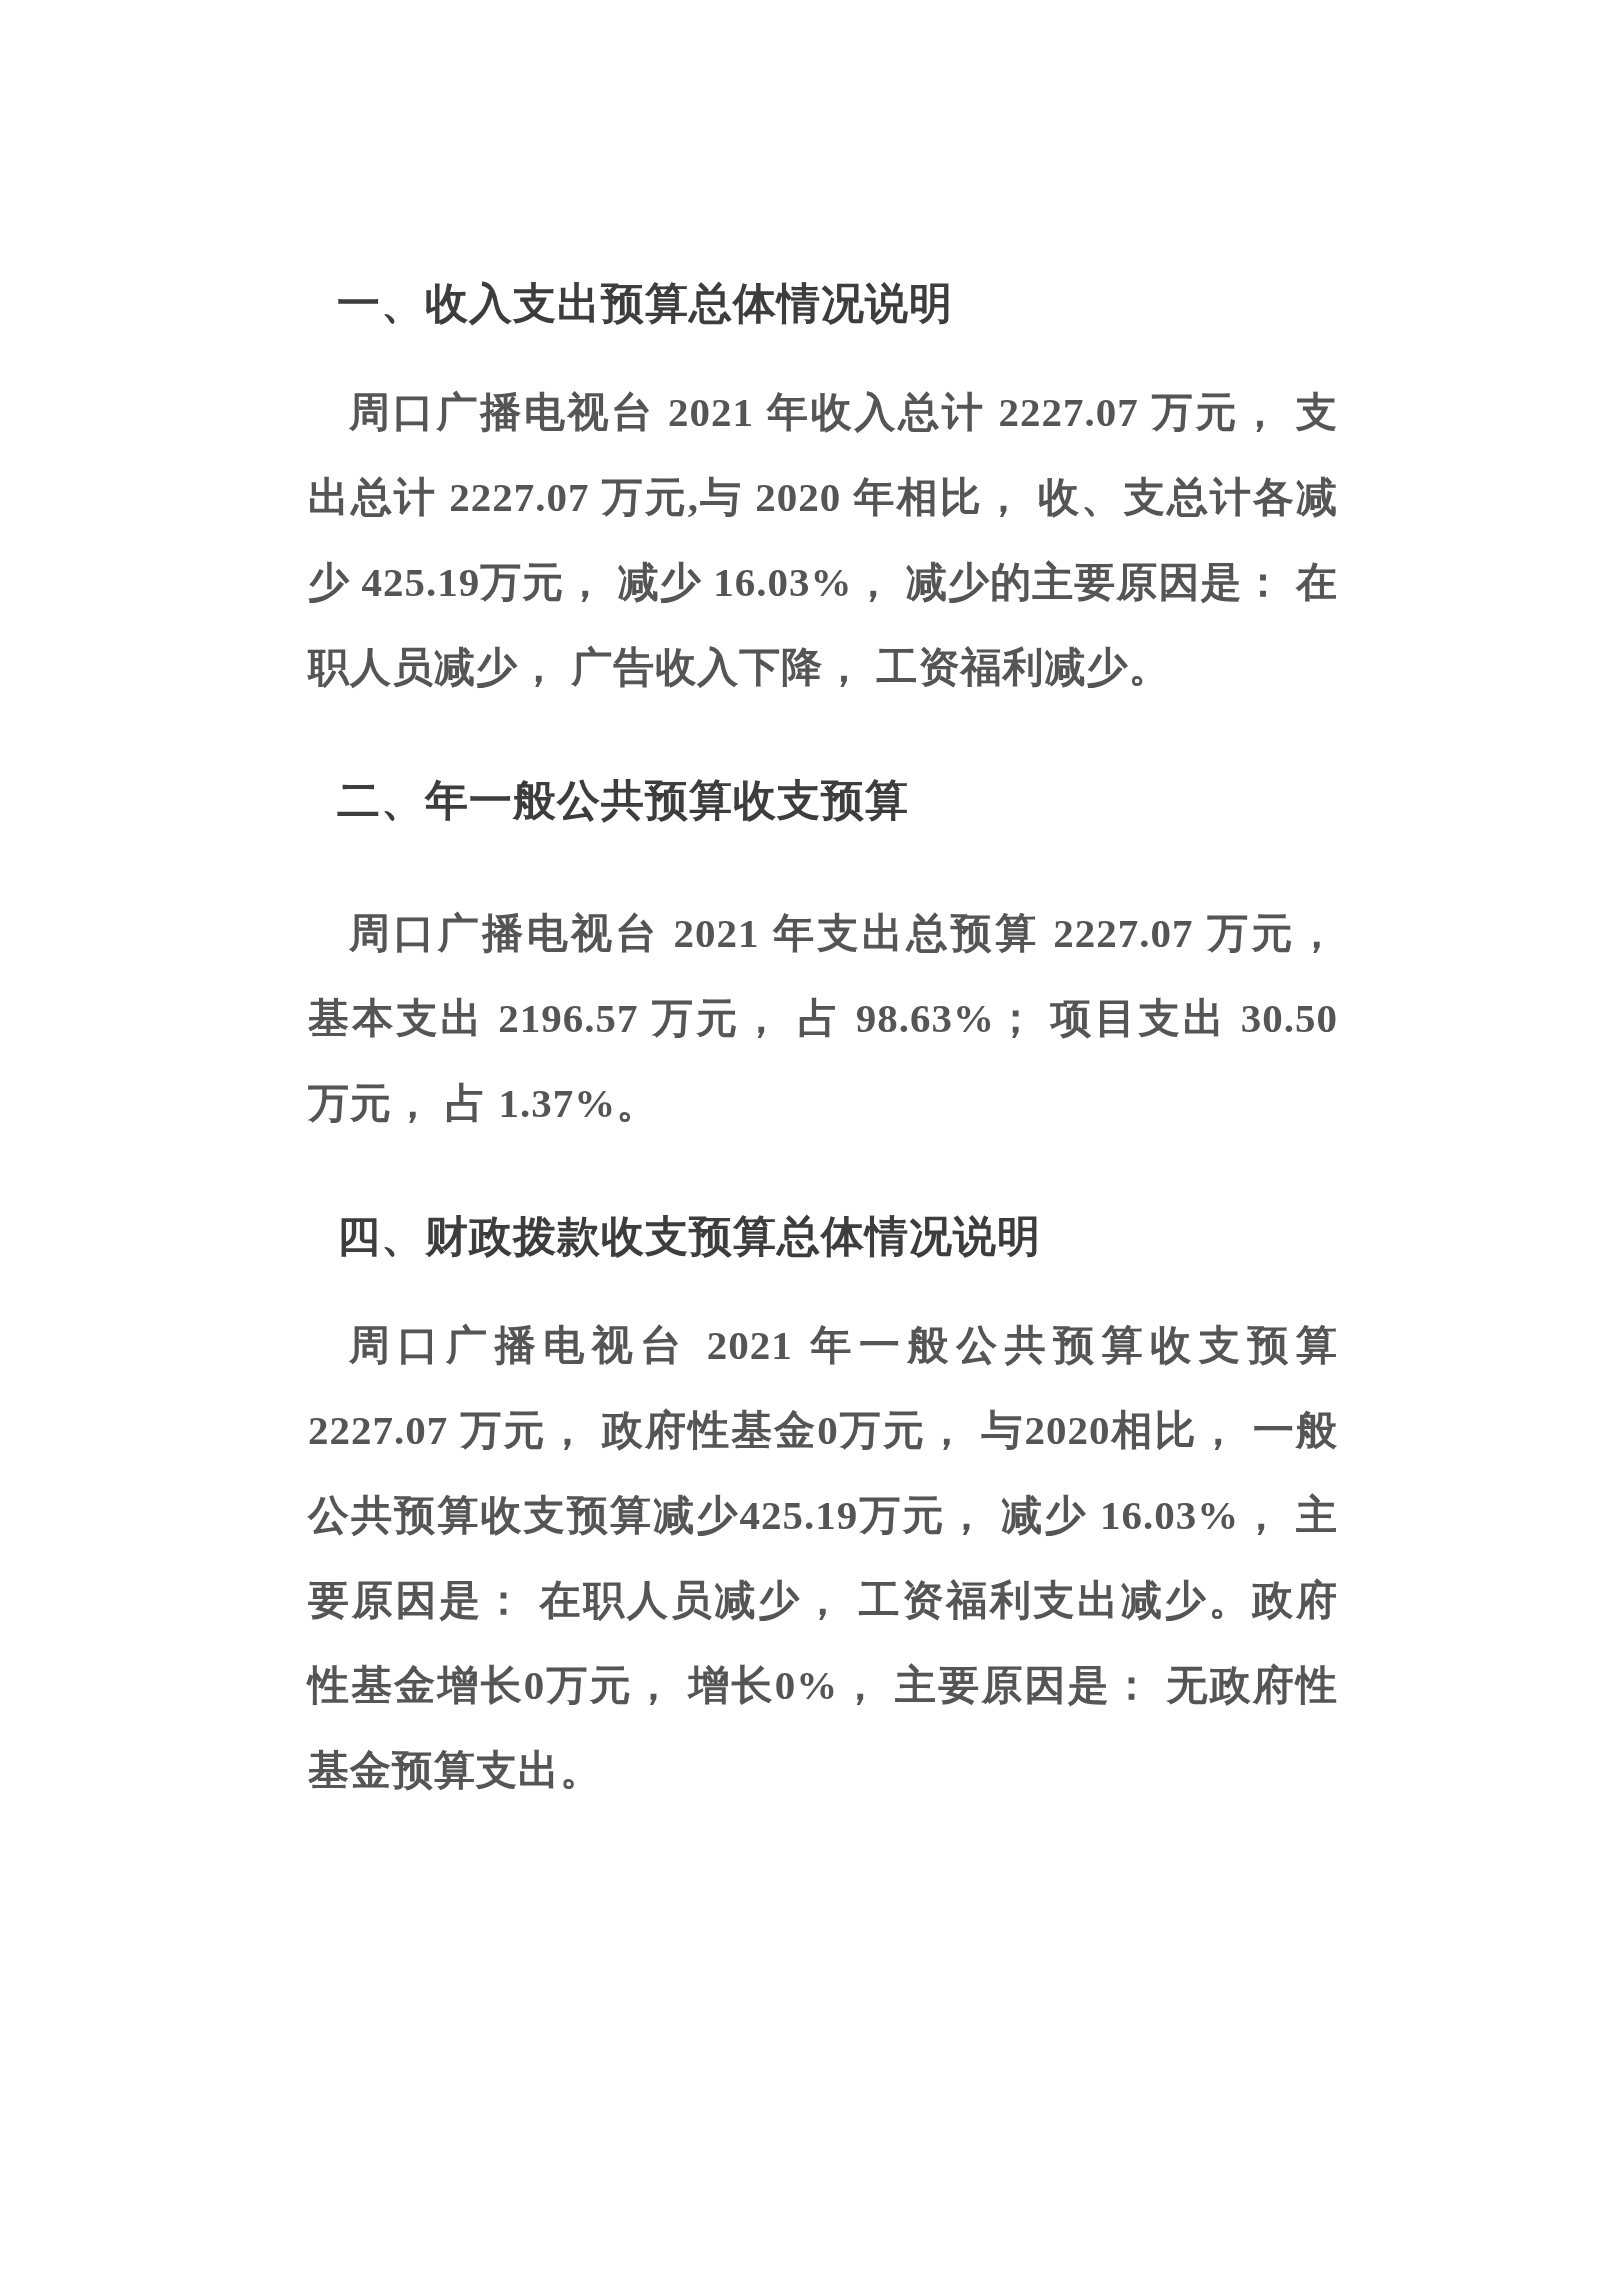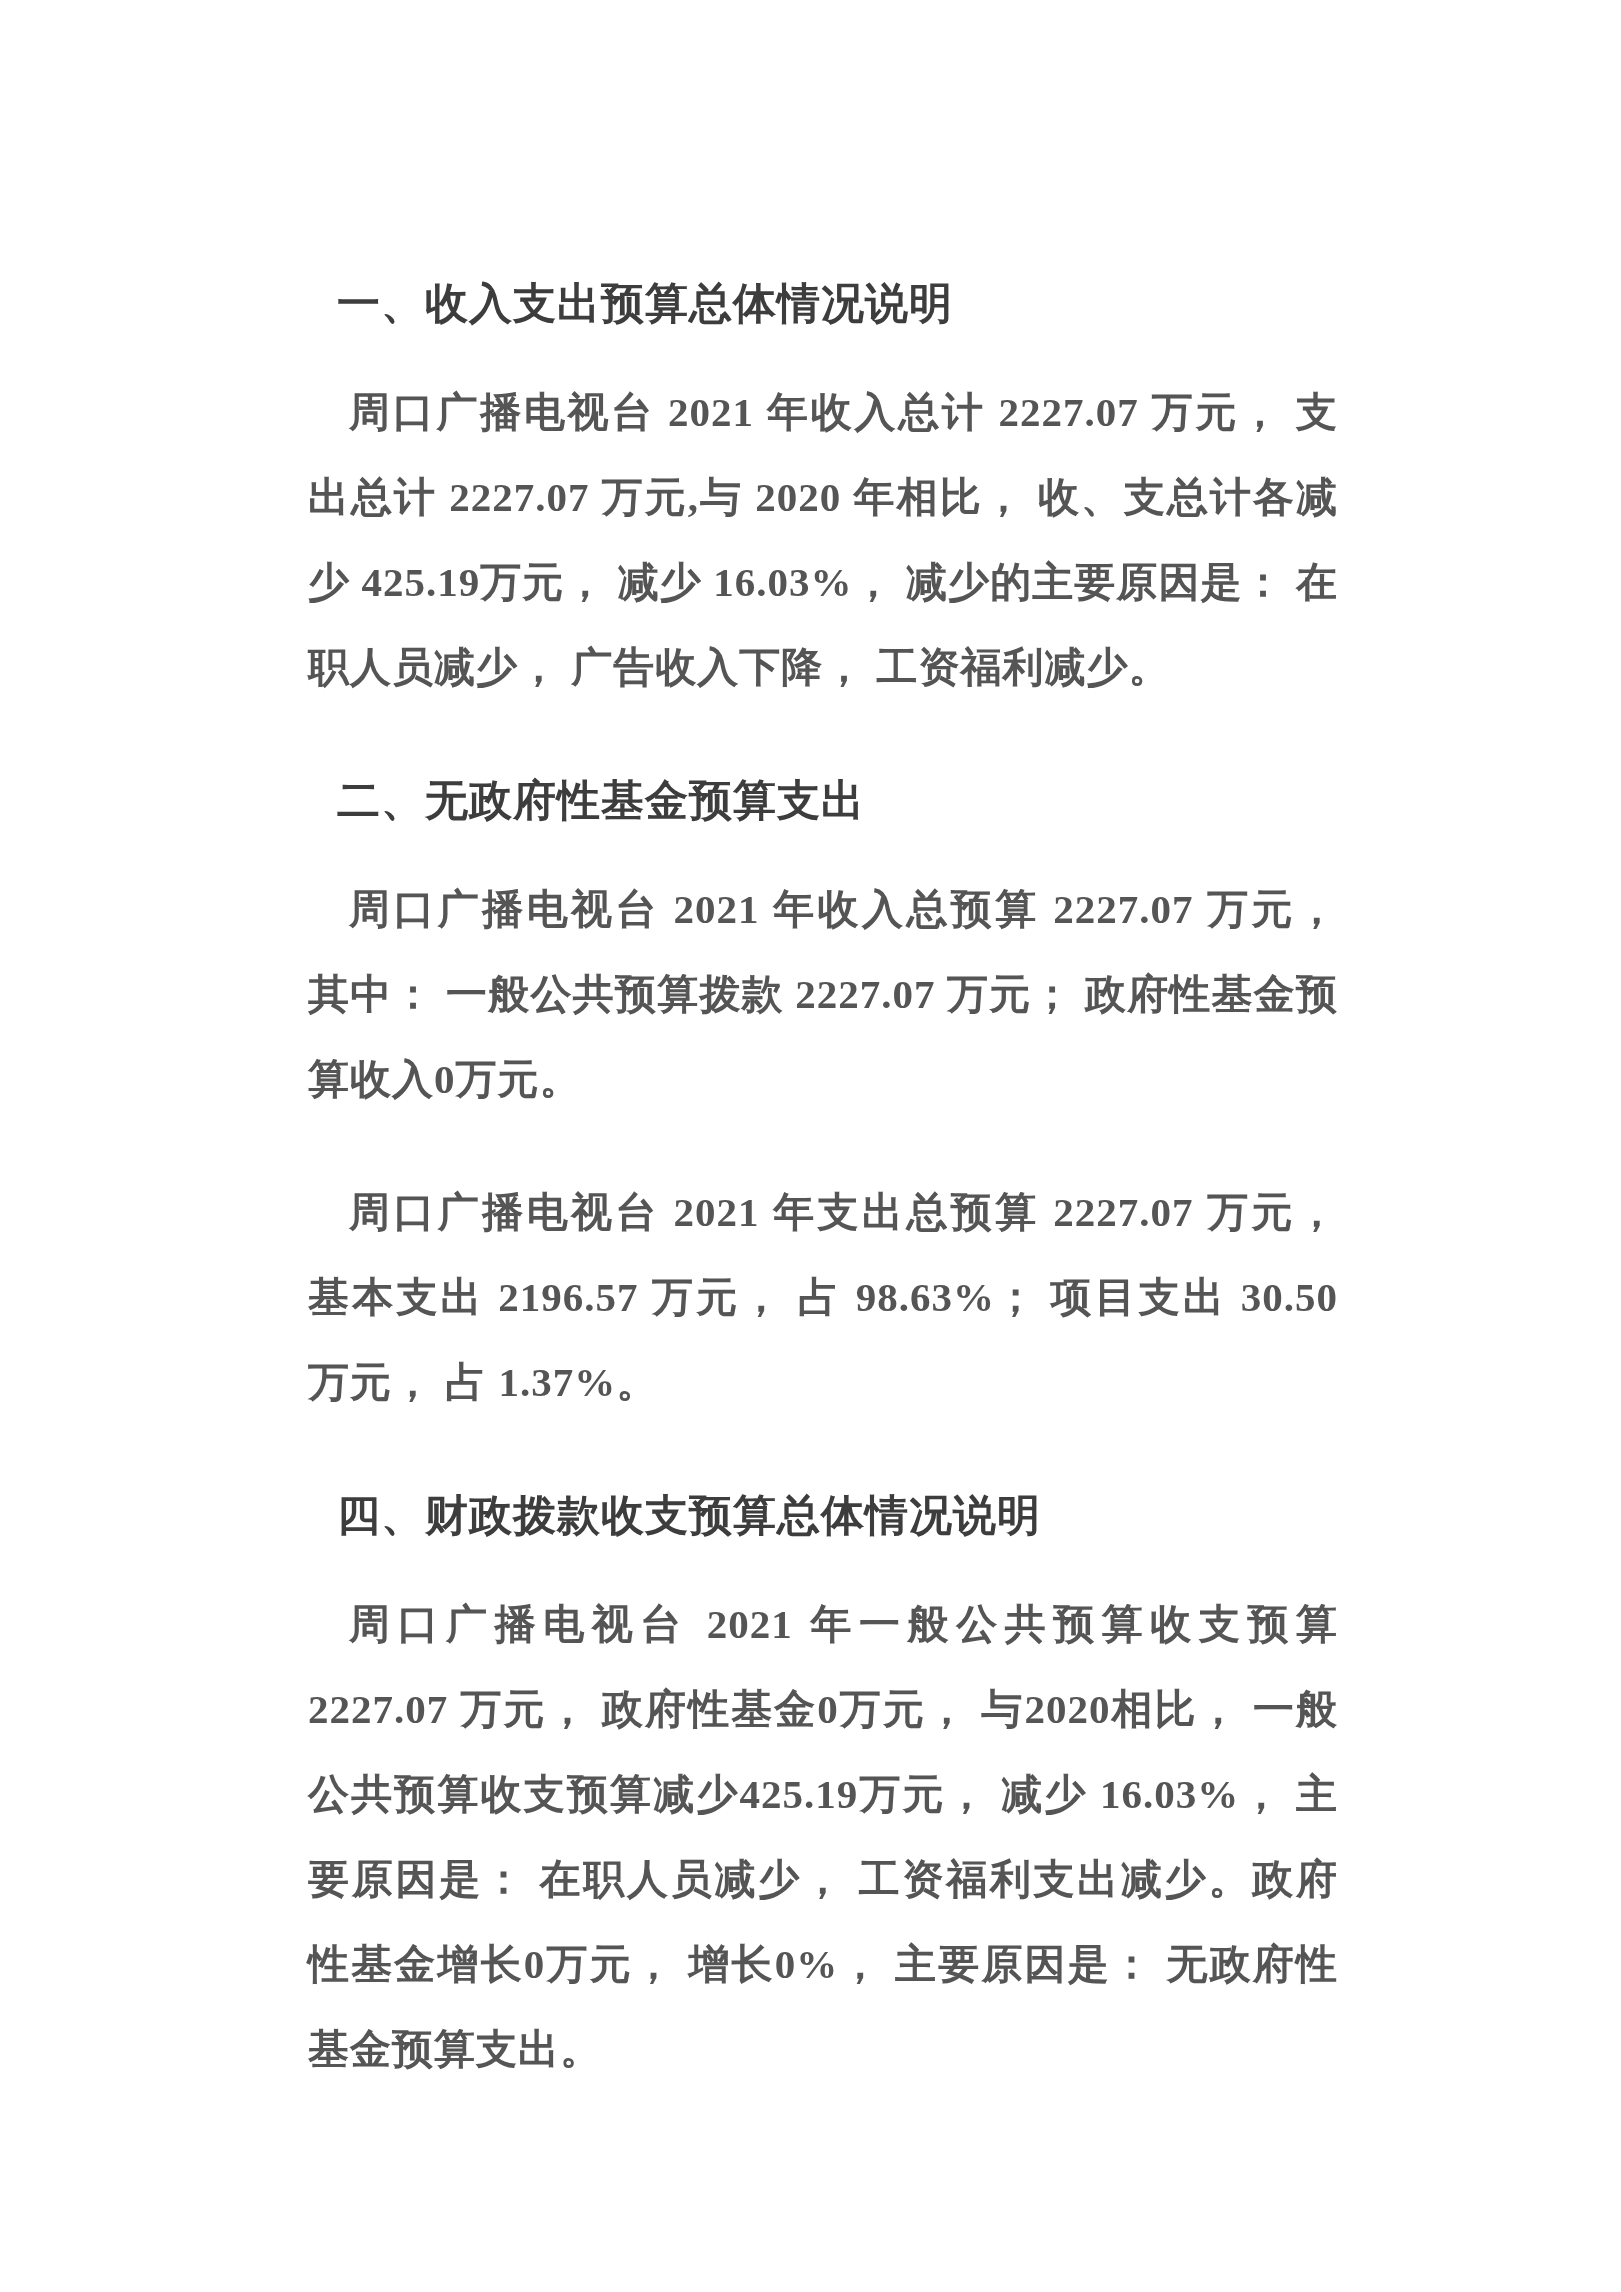--- a/index.html
+++ b/index.html
@@ -47,22 +47,21 @@
 
 <div class="page">
   <div class="content">
 
     <section>
       <h2 class="section-heading">一、收入支出预算总体情况说明</h2>
       <p class="section-body">周口广播电视台 2021 年收入总计 2227.07 万元， 支出总计 2227.07 万元,与 2020 年相比， 收、支总计各减少 425.19万元， 减少 16.03%， 减少的主要原因是： 在职人员减少， 广告收入下降， 工资福利减少。</p>
     </section>
 
     <section>
-      <h2 class="section-heading">二、无政府性基金预算支出</h2>
-      <p class="section-body">周口广播电视台 2021 年收入总预算 2227.07 万元， 其中： 一般公共预算拨款 2227.07 万元； 政府性基金预算收入0万元。</p>
+      <h2 class="section-heading">二、年一般公共预算收支预算</h2>
     </section>
 
     <section>
       <p class="section-body">周口广播电视台 2021 年支出总预算 2227.07 万元， 基本支出 2196.57 万元， 占 98.63%； 项目支出 30.50 万元， 占 1.37%。</p>
     </section>
 
     <section>
       <h2 class="section-heading">四、财政拨款收支预算总体情况说明</h2>
       <p class="section-body">周口广播电视台 2021 年一般公共预算收支预算 2227.07 万元， 政府性基金0万元， 与2020相比， 一般公共预算收支预算减少425.19万元， 减少 16.03%， 主要原因是： 在职人员减少， 工资福利支出减少。政府性基金增长0万元， 增长0%， 主要原因是： 无政府性基金预算支出。</p>
     </section>

